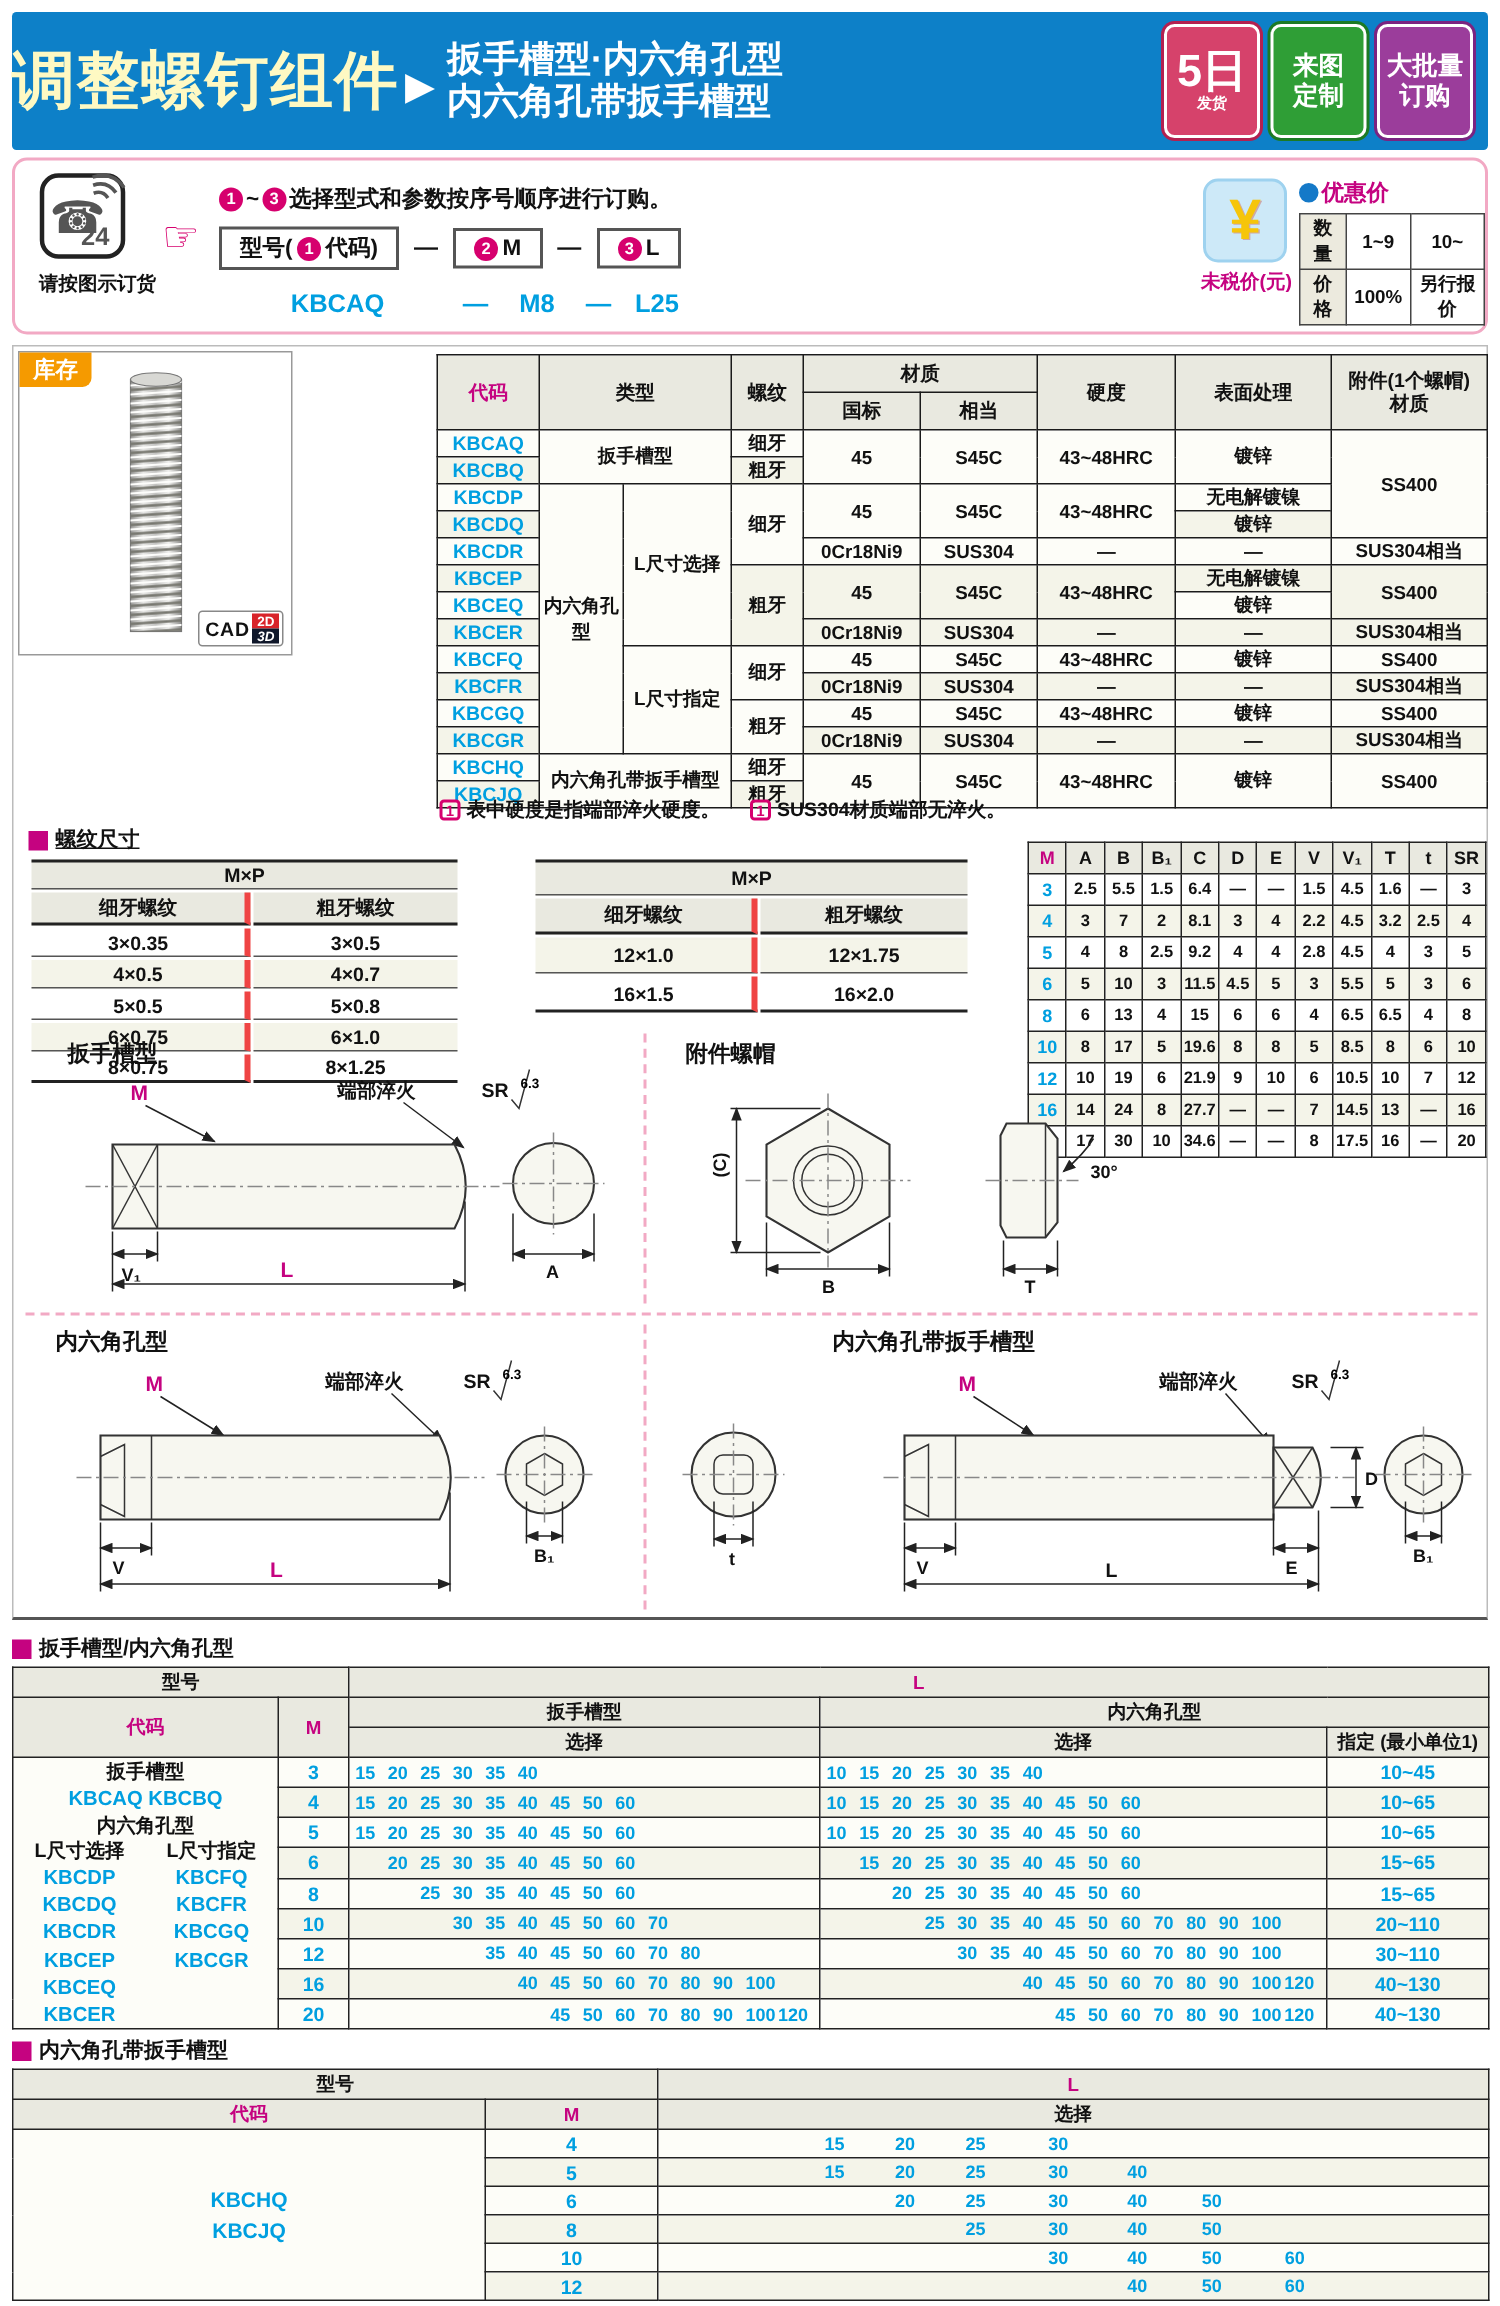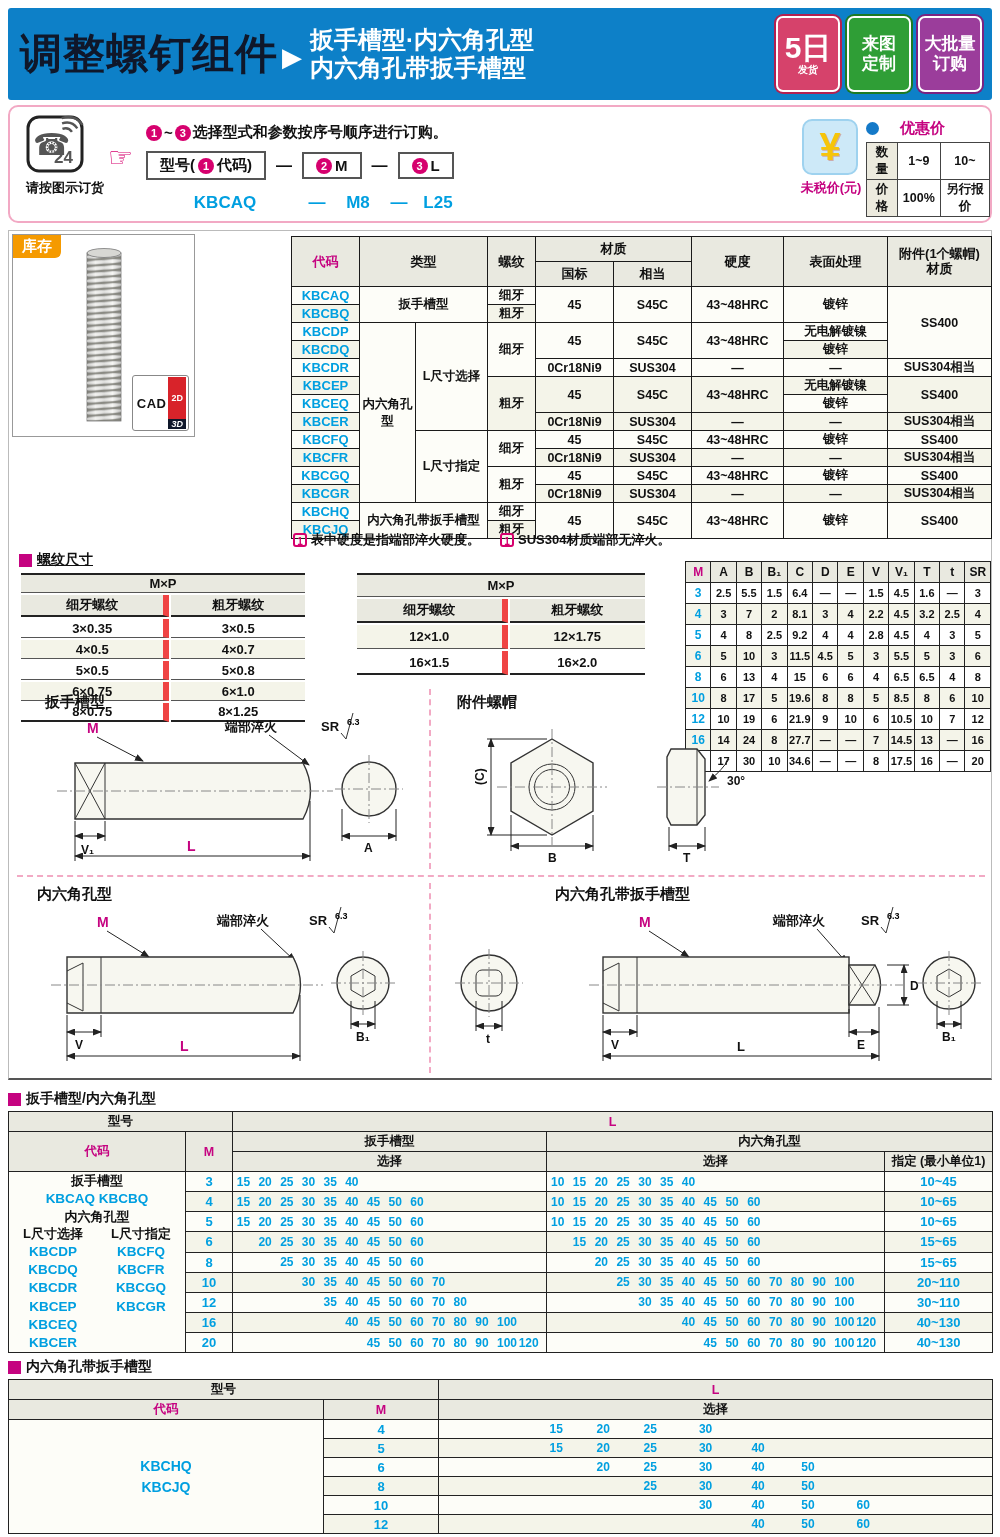--- a/index.html
+++ b/index.html
@@ -6,21 +6,21 @@
     --blue:#0d80c8; --code:#009fe0; --mg:#c50380; --cream:#f4f4e9;
     --hdr:#e9e9e0; --bd:#1a1a1a; --pink:#f2a9c4;
   }
   *{box-sizing:border-box;}
   html,body{margin:0;padding:0;}
   body{width:1000px;height:1537px;position:relative;background:#fff;
        font-family:"Liberation Sans","DejaVu Sans",sans-serif;color:#111;}
   
   .banner{position:absolute;left:8px;top:8px;width:984px;height:92px;background:var(--blue);
           border-radius:3px;display:flex;align-items:center;}
-  .banner-title{color:#0f172a;font-size:42px;font-weight:bold;margin-left:12px;letter-spacing:1px;}
+  .banner-title{color:#fef9c3;font-size:42px;font-weight:bold;letter-spacing:1px;}
   .banner-arrow{color:#fff;font-size:26px;margin:6px 8px 0 4px;font-weight:bold;}
   .banner-sub{color:#fff;font-weight:bold;font-size:24px;line-height:1.15;}
   .badges{margin-left:auto;margin-right:10px;display:flex;gap:7px;}
   .badge{width:64px;height:76px;border-radius:7px;border:2px solid #fff;display:flex;flex-direction:column;
          align-items:center;justify-content:center;color:#fff;font-weight:bold;}
   .badge1{background:#d6426b;box-shadow:0 0 0 2px #b32050;}
   .badge2{background:#2f9e36;box-shadow:0 0 0 2px #1c7a24;}
   .badge3{background:#9b3d9b;box-shadow:0 0 0 2px #7a2381;}
   .badge .big{font-size:30px;line-height:1;}
   .badge .mid{font-size:17px;line-height:1.2;}
@@ -41,35 +41,35 @@
   .example-row{position:absolute;left:136px;top:86px;display:flex;align-items:center;
                color:var(--code);font-size:17px;font-weight:bold;}
   .ex1{width:158px;text-align:center;}.exd{width:26px;text-align:center;}
   .ex2{width:56px;text-align:center;}.ex3{width:52px;text-align:center;}
   .yen-box{position:absolute;left:792px;top:12px;width:56px;height:56px;background:#cde9f8;
            border:2px solid #9ed2ef;border-radius:10px;text-align:center;line-height:52px;
            font-size:38px;font-weight:bold;color:#f6c50a;text-shadow:1px 1px 0 #caa;}
   .yen-label{position:absolute;left:778px;top:72px;width:86px;text-align:center;color:var(--mg);
              font-size:13px;font-weight:bold;}
   .disc{position:absolute;left:856px;top:12px;}
-  .disc-title{display:flex;align-items:center;gap:21px;font-size:15px;font-weight:bold;color:var(--mg);}
+  .disc-title{display:flex;align-items:center;gap:2px;font-size:15px;font-weight:bold;color:var(--mg);}
   .bdot{width:13px;height:13px;border-radius:50%;background:#1479c8;display:inline-block;}
   .disc table{border-collapse:collapse;margin-top:4px;font-size:12.5px;font-weight:bold;}
   .disc td{border:1px solid #444;padding:1px 5px;text-align:center;height:20px;}
   .disc td.h{background:#eceade;}
   
   .content-box{position:absolute;left:8px;top:230px;width:984px;height:850px;
                border:1px solid #bbb;border-bottom:2px solid #555;background:#fff;}
   .photo-box{position:absolute;left:3px;top:3px;width:183px;height:203px;border:1px solid #999;}
   .stock-tag{position:absolute;left:0;top:0;background:#f59a00;color:#fff;font-size:15px;
              font-weight:bold;padding:2px 9px;border-radius:0 0 6px 0;}
   .cad{position:absolute;right:5px;bottom:5px;display:flex;align-items:center;border:1px solid #888;
        background:#fff;border-radius:3px;padding:1px 2px;}
   .cad .cadtxt{font-size:13px;font-weight:bold;letter-spacing:.5px;padding:0 2px;}
-  .cad .d2{background:#d8232a;color:#fff;font-size:9px;font-weight:bold;padding:16px 3px;display:block;}
+  .cad .d2{background:#d8232a;color:#fff;font-size:9px;font-weight:bold;padding:0 3px;display:block;}
   .cad .d3{background:#0f172a;color:#fff;font-size:9px;font-weight:bold;padding:0 3px;display:block;font-style:italic;}
   
   .spec{position:absolute;left:282px;top:5px;}
   .spec table{border-collapse:collapse;table-layout:fixed;width:700px;font-size:12.5px;font-weight:bold;}
   .spec th,.spec td{border:1px solid var(--bd);text-align:center;padding:0;overflow:hidden;}
   .spec thead th{background:var(--hdr);height:25px;font-size:13px;}
   .spec tbody td{height:17px;background:#fdfdf8;}
   .spec tbody tr:nth-child(even) td{background:var(--cream);}
   .spec td.code{color:var(--code);font-size:13px;}
   .spec .mg{color:var(--mg);}
@@ -80,21 +80,21 @@
   .nico{display:inline-block;width:14px;height:14px;border:2px solid #d6006e;border-radius:3px;color:#d6006e;
         font-size:10px;font-weight:bold;text-align:center;line-height:13px;}
   
   .sec-title{display:flex;align-items:center;gap:5px;font-size:14px;font-weight:bold;}
   .sq{width:13px;height:13px;background:var(--mg);display:inline-block;}
   .tsec-title{position:absolute;left:10px;top:320px;text-decoration:underline;}
   .tt{border-collapse:collapse;font-size:13px;font-weight:bold;}
   .tt td{text-align:center;border-bottom:1px solid #555;height:19px;}
   .tt .mxp{background:var(--hdr);border-top:2px solid #222;border-bottom:1px solid #555;}
   .tt .ch{background:var(--hdr);border-bottom:2px solid #222;}
-  .tt td.c1{border-right:6px solid #ef4444;}
+  .tt td.c1{border-right:4px solid #ef4444;}
   .tt tr.alt td{background:var(--cream);}
   .tt tr:last-child td{border-bottom:2px solid #222;}
   .tt1{position:absolute;left:10px;top:340px;}  .tt1 table{width:288px;}
   .tt2{position:absolute;left:346px;top:340px;} .tt2 table{width:292px;} .tt2 td{height:24px;}
   .dimt{position:absolute;left:676px;top:330px;}
   .dimt table{border-collapse:collapse;table-layout:fixed;width:306px;font-size:11px;font-weight:bold;}
   .dimt th,.dimt td{border:1px solid #222;text-align:center;height:21px;padding:0;overflow:hidden;}
   .dimt th{background:var(--hdr);font-size:12px;}
   .dimt th.mg{color:var(--mg);}
   .dimt td.mcol{color:var(--code);font-size:12px;}

